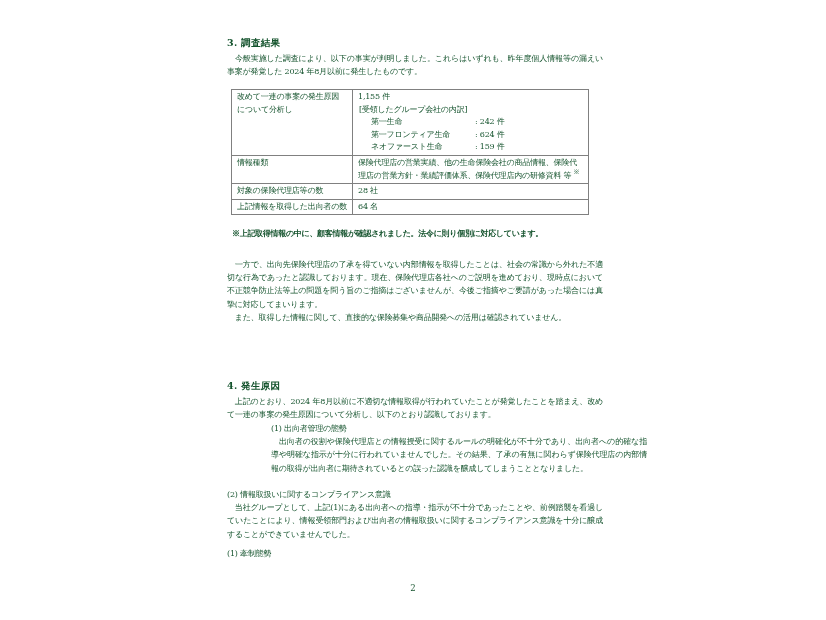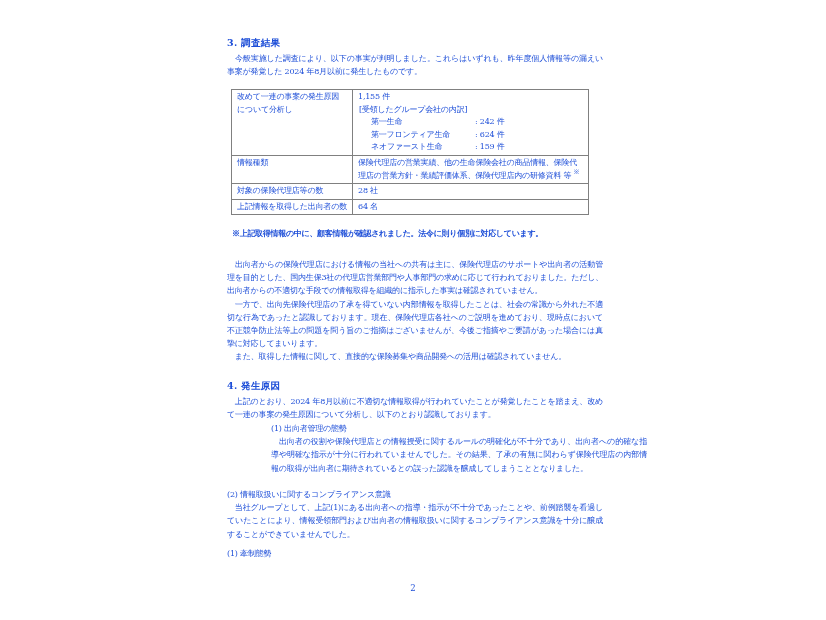--- a/index.html
+++ b/index.html
@@ -3,21 +3,21 @@
 <meta charset="utf-8">
 <style>
   html, body { margin: 0; padding: 0; background: #ffffff; }
   .canvas {
     position: relative;
     width: 826px;
     height: 620px;
     background: #ffffff;
     overflow: hidden;
     font-family: "DejaVu Serif", "Liberation Serif", serif;
-    color: #1d4ed8;
+    color: #14532d;
   }
   .content {
     position: absolute;
     left: 227px;
     top: 0;
     width: 376px;
     font-size: 8px;
     letter-spacing: -0.2px;
     line-height: 13.2px;
   }
@@ -104,21 +104,20 @@
         <tr>
           <td class="label-col">上記情報を取得した出向者の数</td>
           <td>64 名</td>
         </tr>
       </tbody>
     </table>
 
     <div class="block footnote" style="top:227px; left:5px; width:371px;font-weight:bold;">※上記取得情報の中に、顧客情報が確認されました。法令に則り個別に対応しています。</div>
 
     <div class="block" style="top:258px;">
-      <p class="para">　出向者からの保険代理店における情報の当社への共有は主に、保険代理店のサポートや出向者の活動管理を目的とした、国内生保3社の代理店営業部門や人事部門の求めに応じて行われておりました。ただし、出向者からの不適切な手段での情報取得を組織的に指示した事実は確認されていません。</p>
       <p class="para">　一方で、出向先保険代理店の了承を得ていない内部情報を取得したことは、社会の常識から外れた不適切な行為であったと認識しております。現在、保険代理店各社へのご説明を進めており、現時点において不正競争防止法等上の問題を問う旨のご指摘はございませんが、今後ご指摘やご要請があった場合には真摯に対応してまいります。</p>
       <p class="para">　また、取得した情報に関して、直接的な保険募集や商品開発への活用は確認されていません。</p>
     </div>
 
     <div class="block heading" style="top:379px;">4. 発生原因</div>
 
     <p class="block para" style="top:395px;">　上記のとおり、2024 年8月以前に不適切な情報取得が行われていたことが発覚したことを踏まえ、改めて一連の事案の発生原因について分析し、以下のとおり認識しております。</p>
 
     <div class="block" style="top:422px;margin-left:44px;">
       <p class="item-title">(1) 出向者管理の態勢</p>

